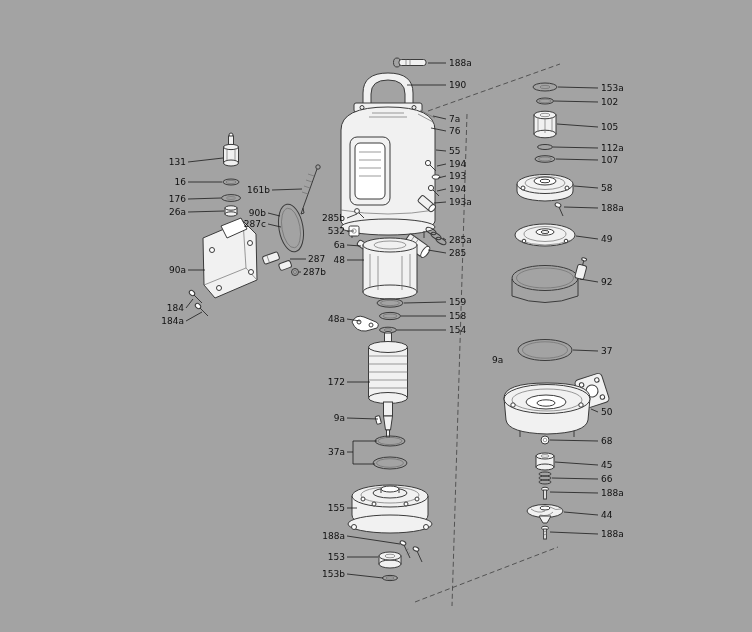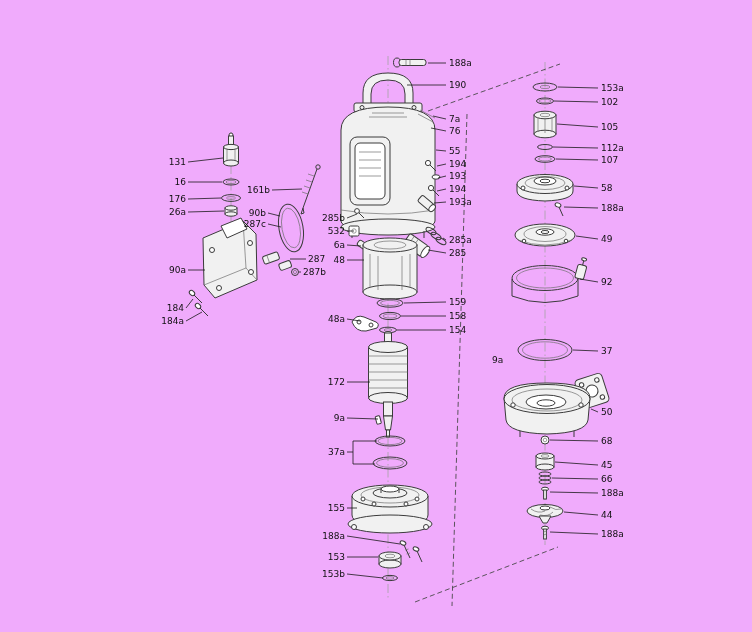--- a/index.html
+++ b/index.html
@@ -1,17 +1,17 @@
 <!DOCTYPE html>
 <html><head>
 <meta charset="utf-8">
 <style>
   html,body{margin:0;padding:0;background:#ffffff;}
   body{width:752px;height:632px;overflow:hidden;font-family:"DejaVu Sans",sans-serif;}
-  .canvas{position:relative;width:752px;height:632px;background:#f0abfc;}
+  .canvas{position:relative;width:752px;height:632px;background:#a3a3a3;}
   svg{display:block;}
   .axis{stroke:#a3a3a3;stroke-width:.8;stroke-dasharray:9 3 1.5 3;fill:none;}
   .dash{stroke:#4a4a4a;stroke-width:.9;stroke-dasharray:5 3;fill:none;}
   .p  {stroke:#3b3b3b;stroke-width:1;fill:#f1f1f1;}
   .pw {stroke:#3b3b3b;stroke-width:1;fill:#ffffff;}
   .pn {stroke:#3b3b3b;stroke-width:1;fill:none;}
   .pt {stroke:#707070;stroke-width:.7;fill:none;}
   .leader{stroke:#1a1a1a;stroke-width:.8;fill:none;}
   .callout{font-family:"DejaVu Sans",sans-serif;font-size:9px;fill:#101010;}
 </style>

